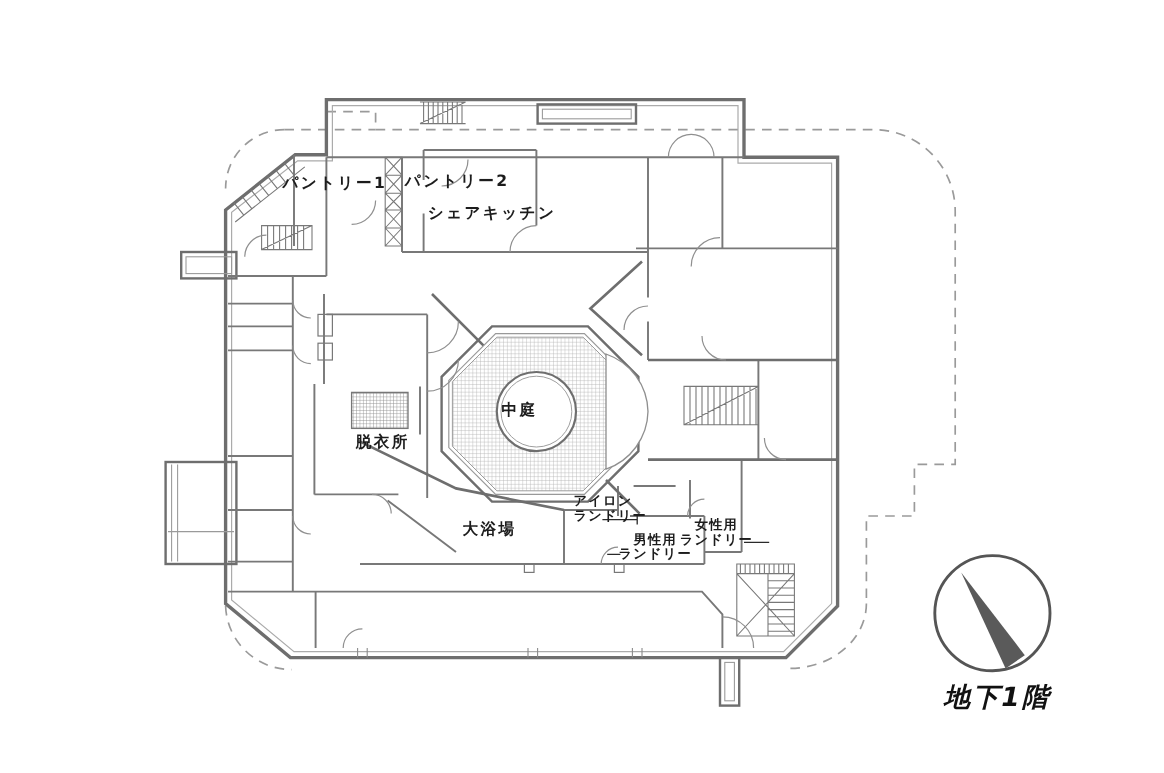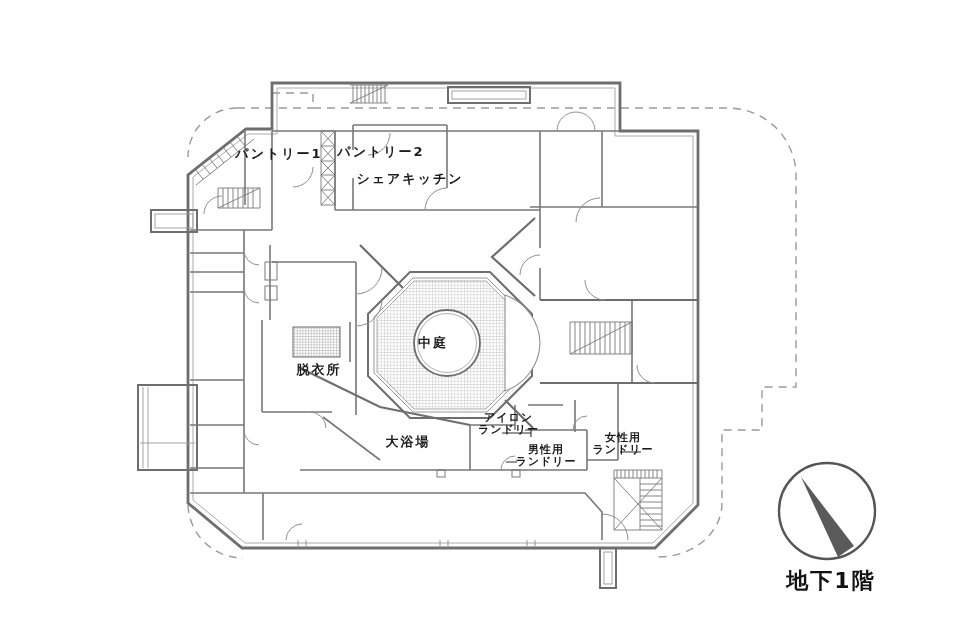--- a/index.html
+++ b/index.html
@@ -3,23 +3,23 @@
 <meta charset="utf-8">
 <style>
   html,body{margin:0;padding:0;background:#fff;}
   .stage{position:relative;width:970px;height:644px;background:#ffffff;overflow:hidden;
          font-family:"DejaVu Sans","Liberation Sans",sans-serif;}
   .plan-svg{position:absolute;left:0;top:0;}
   .lbl{position:absolute;font-weight:700;font-size:13px;line-height:1.12;color:#1c1c1c;
        letter-spacing:2px;white-space:nowrap;transform:translate(-50%,-50%);text-align:center;}
   .lbl.two{transform:translate(-50%,0);}
   .lbl.left{transform:none;text-align:left;letter-spacing:1px;}
-  .lbl.small{font-size:11px;letter-spacing:1px;text-align:center;}
+  .lbl.small{font-size:11px;letter-spacing:1px;}
   .floor-label{position:absolute;font-weight:700;font-size:22px;letter-spacing:2px;color:#111;
-       transform:translate(-50%,-50%);white-space:nowrap;}
+       transform:translate(-50%,-50%);white-space:nowrap;font-style:italic;}
 </style>
 </head>
 <body>
 
 <div class="stage">
 
   <svg class="plan-svg" width="970" height="644" viewBox="0 0 970 644">
     <defs>
       <pattern id="gridHatch" width="3.2" height="3.2" patternUnits="userSpaceOnUse">
         <path d="M0,0 H3.2 M0,0 V3.2" stroke="#b3b3b3" stroke-width="0.7" fill="none"></path>
@@ -156,20 +156,20 @@
   <div class="lbl" style="left:408px;top:442px">大浴場</div>
 
   <div class="lbl left small" style="left:478px;top:412px">
     <div>アイロン</div>
     <div>ランドリー</div>
   </div>
   <div class="lbl two small" style="left:546px;top:444px">
     <div>男性用</div>
     <div>ランドリー</div>
   </div>
-  <div class="lbl two small" style="left:623px;top:432px">
+  <div class="lbl two small" style="left:597px;top:432px">
     <div>女性用</div>
     <div>ランドリー</div>
   </div>
 
   <div class="floor-label" style="left:831px;top:581px">地下1階</div>
 
 </div>
 
 </body></html>

